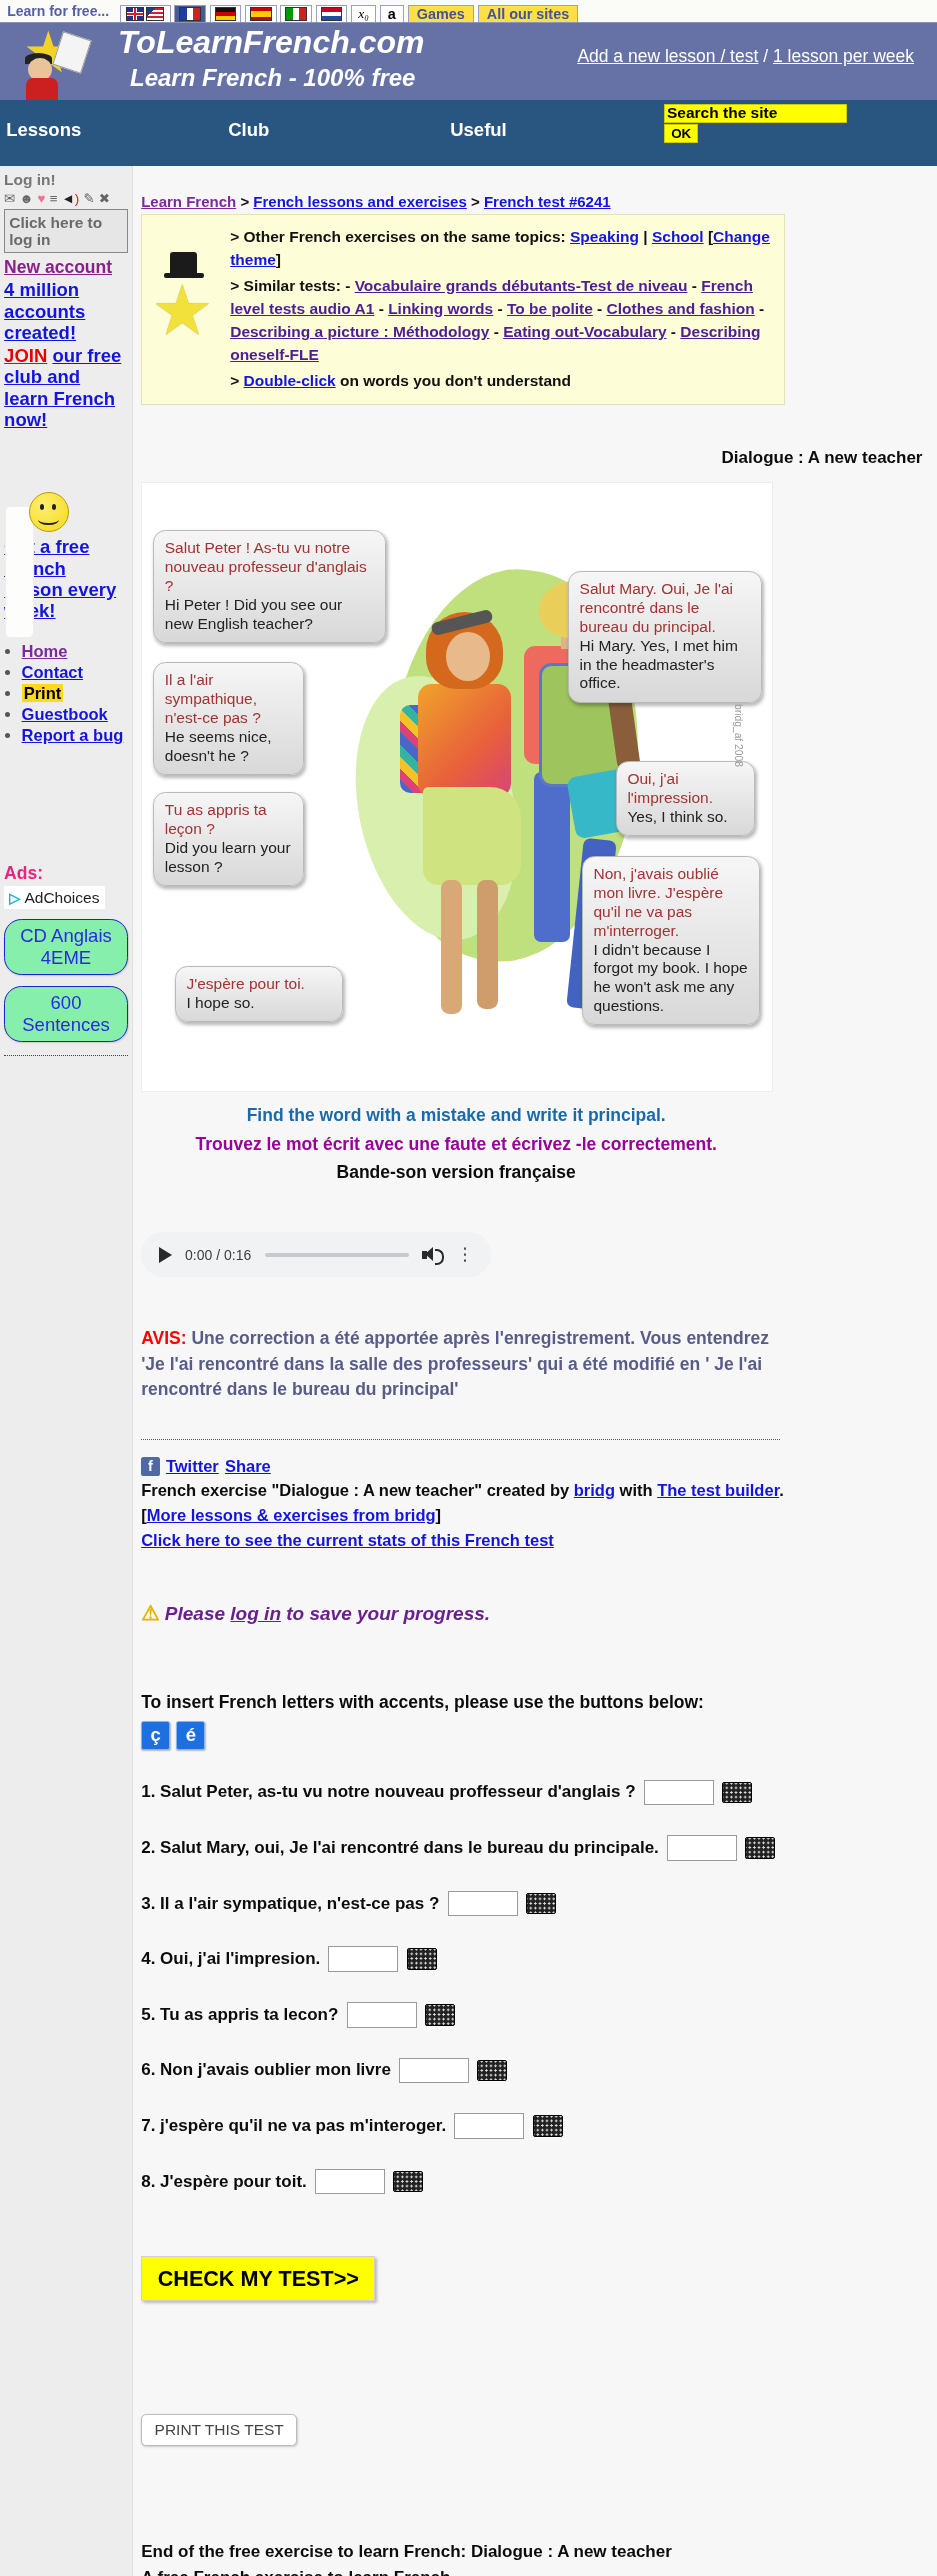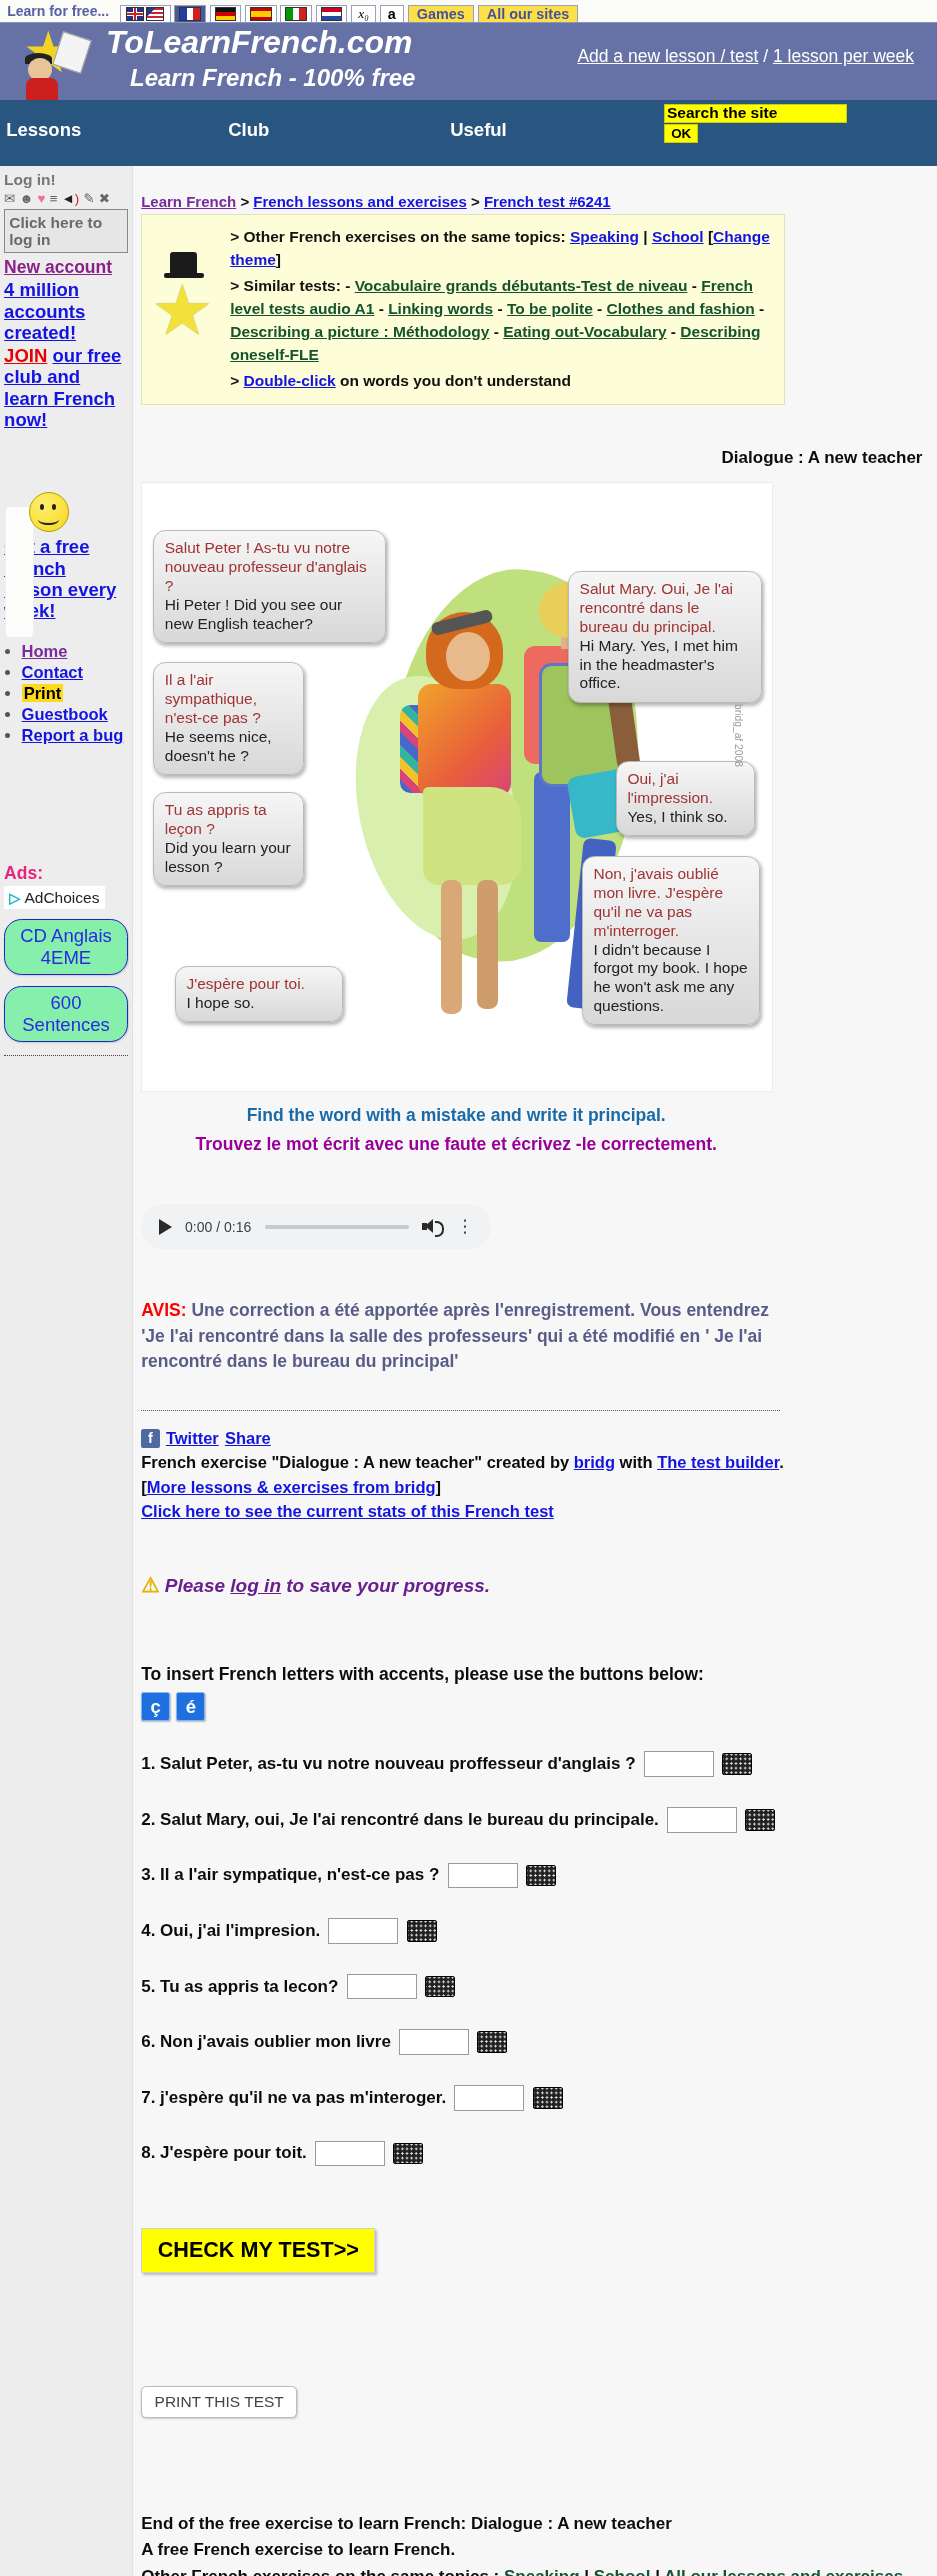--- a/index.html
+++ b/index.html
@@ -1,19 +1,19 @@
 <!DOCTYPE html>
 <html style="font-size:8.2px"><head>
 <meta charset="utf-8">
 <style>
   html,body{margin:0;padding:0;background:#f6f6f6;font-family:"Liberation Sans",sans-serif;}
   body{width:938px;}
   a{cursor:pointer;}
   .lnk{text-decoration:underline;}
-  .lnk.b{color:#14532d;}
+  .lnk.b{color:#4c1d95;}
 
   
   .tabbar{display:flex;align-items:flex-end;background:#fbfbf8;height:21.6px;border-bottom:1.5px solid #8b94c0;padding-left:3.1px;}
   .learn-free{color:#5560a5;font-weight:bold;font-size:14px;padding:0 11.3px 2.6px 4.1px;}
   .tab{background:#fff;border:1px solid #9aa0c0;border-bottom:none;padding:1.5px 4.1px;margin-right:3.6px;display:flex;align-items:center;height:16.5px;box-sizing:border-box;}
   .tab.selected{background:#4a5a94;}
   .flag{width:21.6px;height:13.4px;display:inline-block;border:0.5px solid #333;box-sizing:border-box;}
   .flag.small{width:18.5px;margin-right:1.5px;}
   .flag.uk{background:
     linear-gradient(to bottom,transparent 44%,#c22 44% 56%,transparent 56%),
@@ -31,21 +31,21 @@
   .tab.words{color:#44519b;font-weight:bold;font-size:14.4px;background:#fde047;padding:1.5px 8.2px;}
 
   
   .header{background:#6672a5;height:77px;position:relative;overflow:hidden;}
   .mascot{position:absolute;left:13.4px;top:3.1px;width:88px;height:72px;}
   .mascot .star{position:absolute;left:9.3px;top:-7.2px;font-size:57px;color:#f2d325;}
   .mascot .news{position:absolute;left:44px;top:9.3px;width:28px;height:33px;background:#f4f4f4;border:0.5px solid #999;transform:rotate(18deg);}
   .mascot .head{position:absolute;left:14.4px;top:32px;width:24px;height:23px;background:#e9c49a;border-radius:50%;}
   .mascot .hair{position:absolute;left:11.3px;top:27px;width:27px;height:11.3px;background:#222;border-radius:50% 50% 0 0;}
   .mascot .body{position:absolute;left:12.4px;top:52px;width:32px;height:23px;background:#cc1f1f;border-radius:7.2px 7.2px 0 0;}
-  .site-title{position:absolute;left:106px;top:1px;color:#fff;font-size:32px;font-weight:bold;font-style:italic;}
+  .site-title{position:absolute;left:118px;top:1px;color:#fff;font-size:32px;font-weight:bold;font-style:italic;}
   .site-tagline{position:absolute;left:130px;top:41px;color:#fff;font-size:24px;font-weight:bold;font-style:italic;}
   .header-links{position:absolute;right:24px;top:23px;color:#fff;font-size:17.5px;}
   .header-links a{color:#fff;text-decoration:underline;}
 
   
   .navbar{background:#295680;height:66px;position:relative;}
   .nav-items{display:flex;padding:19.6px 0 0 6.2px;}
   .nav-item{color:#fff;font-weight:bold;font-size:18.5px;width:222px;}
   .searchbox{position:absolute;right:91px;top:4.1px;width:183px;}
   .search-input{width:183px;height:19.6px;background:#ffff00;border:0.5px solid #cccc00;font-size:15.5px;font-weight:bold;color:#000;box-sizing:border-box;}
@@ -368,20 +368,21 @@
           <div class="bubble b-r2">
             <span class="fr">Non, j'avais oublié mon livre. J'espère qu'il ne va pas m'interroger.</span>
             <span class="en">I didn't because I forgot my book. I hope he won't ask me any questions.</span>
           </div>
         </div>
       <div class="signature">bridg_af 2008</div>
     </div>
 
     <div class="instr-en">Find the word with a mistake and write it principal.</div>
     <div class="instr-fr">Trouvez le mot écrit avec une faute et écrivez -le correctement.</div>
+    <div class="audio-caption">Bande-son version française</div>
 
     <div class="audio">
       <span class="play-icon"></span>
       <span class="audio-time">0:00 / 0:16</span>
       <span class="audio-track"><span class="audio-fill"></span></span>
       <span class="vol">
           <span class="box"></span>
           <span class="cone"></span>
           <span class="arc"></span>
         </span>

